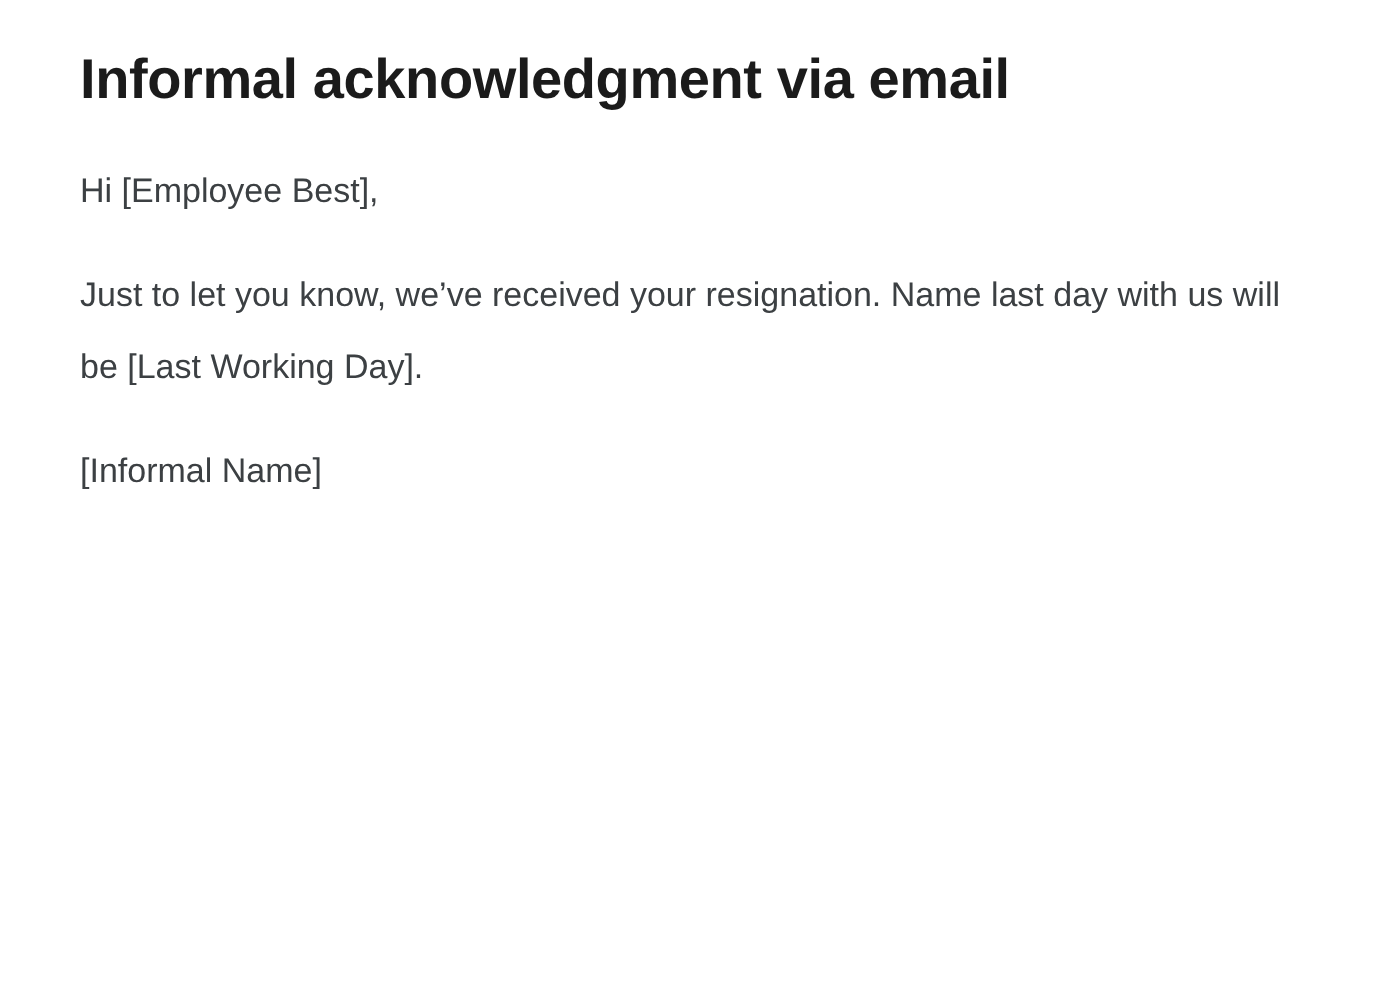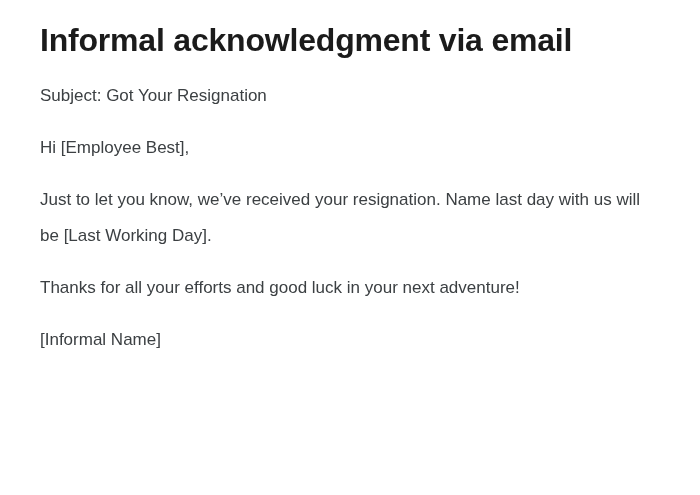--- a/index.html
+++ b/index.html
@@ -15,21 +15,21 @@
     overflow: hidden;
   }
   .page {
     box-sizing: border-box;
     width: 700px;
     height: 495px;
     padding: 24px 40px 0 40px;
     background: #ffffff;
   }
   .doc-title {
-    font-size: 32px;
+    font-size: 28px;
     line-height: 32px;
     font-weight: bold;
     color: #1b1b1b;
     margin: 0 0 22px 0;
     letter-spacing: -0.2px;
   }
   .para {
     font-size: 17px;
     line-height: 36px;
     color: #3c4043;
@@ -41,24 +41,22 @@
     margin-bottom: 0;
   }
 </style>
 </head>
 <body>
 
 <div class="page">
 
   <h1 class="doc-title">Informal acknowledgment via email</h1>
 
-  <p class="para">Subject: Got Your Resignation</p>
 
   <p class="para">Hi [Employee Best],</p>
 
   <p class="para">Just to let you know, we’ve received your resignation. Name last day with us will be [Last Working Day].</p>
 
-  <p class="para">Thanks for all your efforts and good luck in your next adventure!</p>
 
 
   <p class="para">[Informal Name]</p>
 
 </div>
 
 </body></html>

